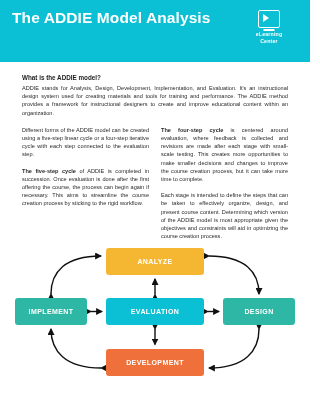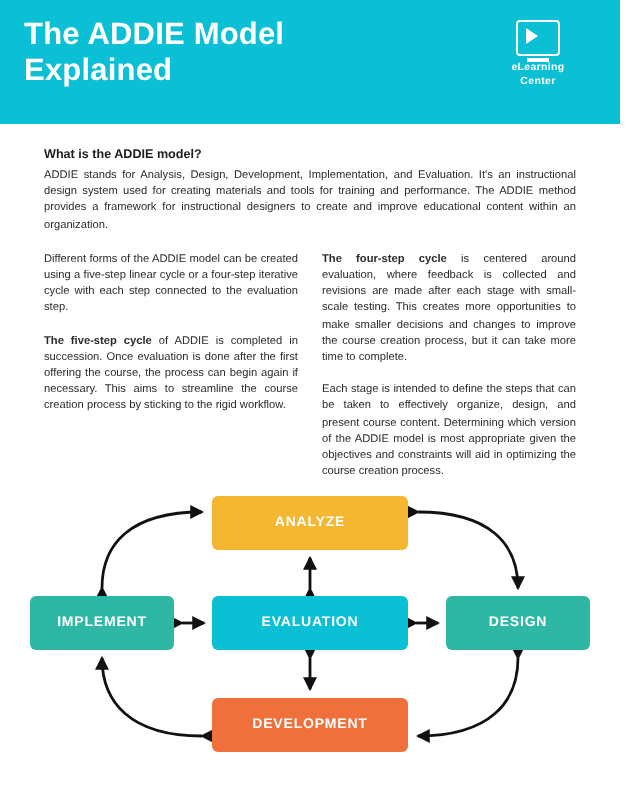--- a/index.html
+++ b/index.html
@@ -158,21 +158,21 @@
     left: 0; top: 0;
     width: 310px; height: 168px;
   }
 </style>
 </head>
 <body>
 
 <div class="page">
 
   <div class="header">
-    <div class="header-title">The ADDIE Model Explained</div>
+    <div class="header-title">The ADDIE Model Analysis</div>
     <div class="logo-block">
       <div class="logo-mark">
         <span class="arrow"></span>
       </div>
       <div class="logo-text">eLearning</div>
       <div class="logo-text">Center</div>
     </div>
   </div>
 
   <div class="content">

